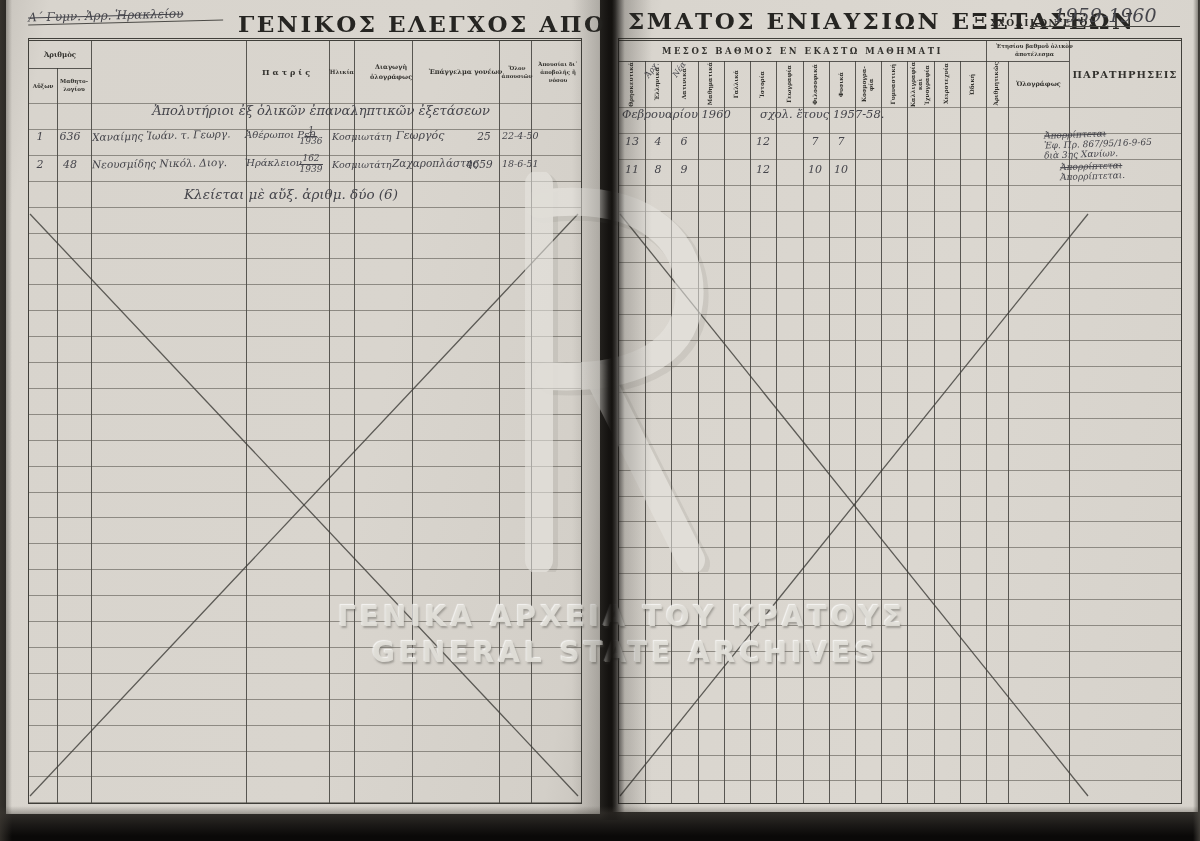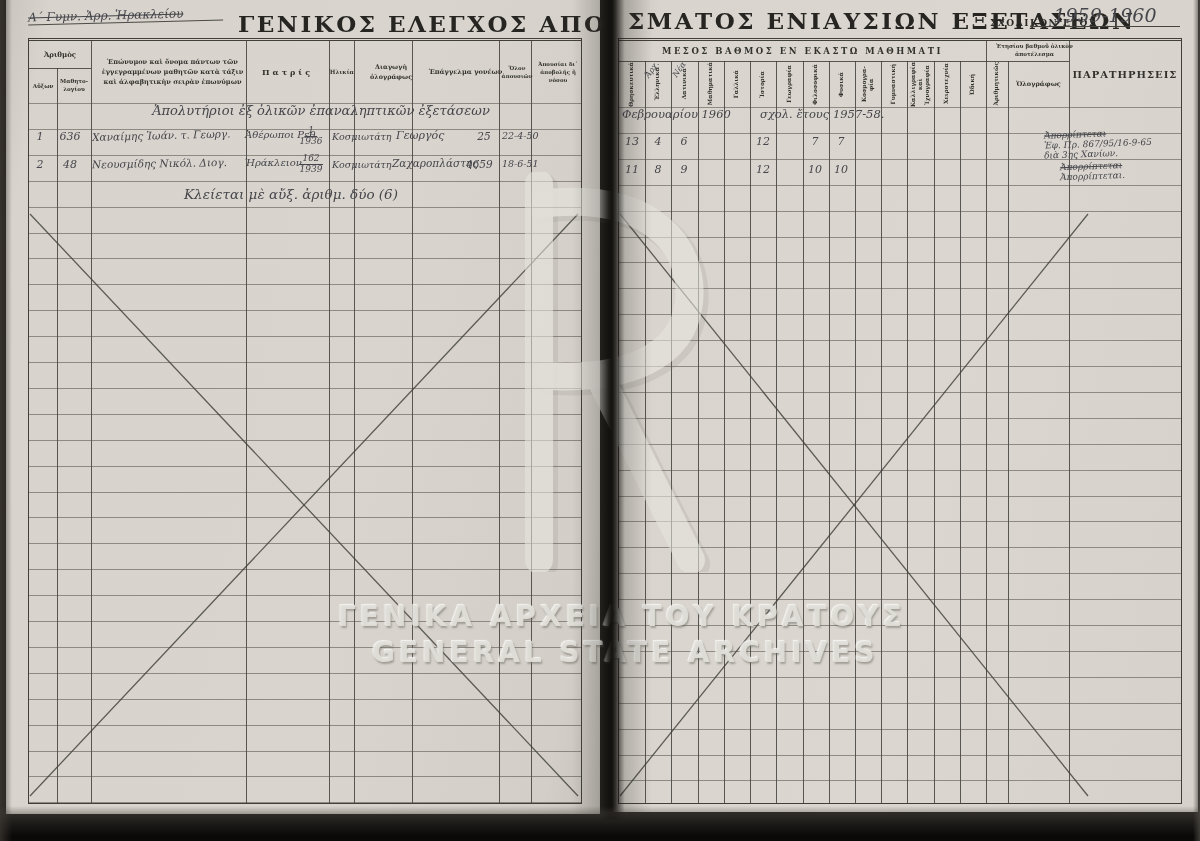--- a/index.html
+++ b/index.html
@@ -81,21 +81,20 @@
       <div class="vl" style="left:502px;top:0;height:762px"></div>
 
       <div class="hl" style="left:0;top:27px;width:62px"></div>
 
       <div class="rows" style="top:62px;height:701px"></div>
 
       <div class="cell" style="left:0;top:0;width:62px;height:27px;font-size:7px">Ἀριθμὸς</div>
       <div class="cell" style="left:0;top:27px;width:28px;height:35px;font-size:5.6px">Αὔξων</div>
       <div class="cell" style="left:28px;top:27px;width:34px;height:35px;font-size:5.6px;line-height:1.3">Μαθητο- λογίου</div>
       <div class="cell" style="left:64px;top:0;width:151px;height:62px;font-size:6.6px;line-height:1.55;padding:0 4px"></div>
-      <div class="cell" style="left:64px;top:0;width:151px;height:62px;font-size:6.6px;line-height:1.55;padding:0 4px">Ἐπώνυμον καὶ ὄνομα πάντων τῶν ἐγγεγραμμένων μαθητῶν κατὰ τάξιν καὶ ἀλφαβητικὴν σειρὰν ἐπωνύμων</div>
       <div class="cell" style="left:217px;top:0;width:83px;height:62px;font-size:8px;letter-spacing:3px">Πατρίς</div>
       <div class="cell" style="left:300px;top:0;width:25px;height:62px;font-size:5.8px">Ἡλικία</div>
       <div class="cell" style="left:383px;top:0;width:87px;height:62px;font-size:6.6px;padding:0 10px">Ἐπάγγελμα γονέων</div>
       <div class="cell" style="left:325px;top:0;width:58px;height:62px;font-size:6.4px;line-height:1.6;padding:0 8px">Διαγωγὴ ὁλογράφως</div>
       <div class="cell" style="left:470px;top:0;width:32px;height:62px;font-size:5.4px;line-height:1.5;padding:0 2px">Ὅλον ἀπουσιῶν</div>
       <div class="cell" style="left:502px;top:0;width:50px;height:62px;font-size:5.4px;line-height:1.5;padding:0 2px">Ἀπουσίαι δι᾽ ἀποβολῆς ἢ νόσου</div>
     </div>
 
     <div class="hw" style="position:absolute;left:80px;top:103px;width:470px;text-align:center;font-size:13px">Ἀπολυτήριοι ἐξ ὁλικῶν ἐπαναληπτικῶν ἐξετάσεων</div>
 

